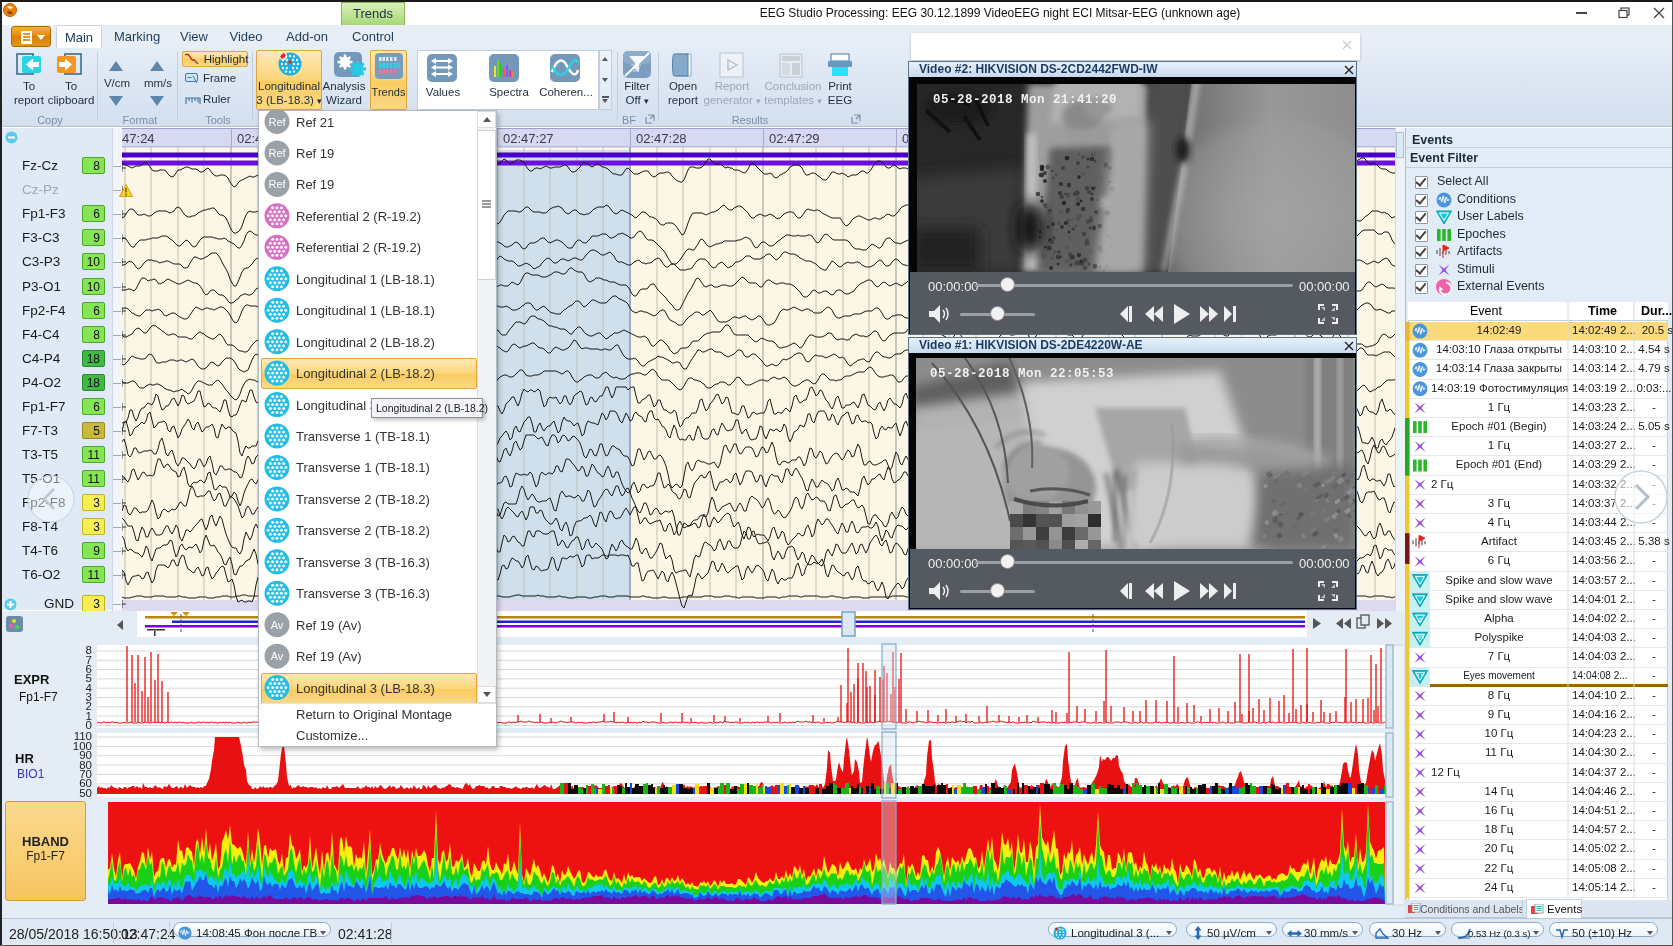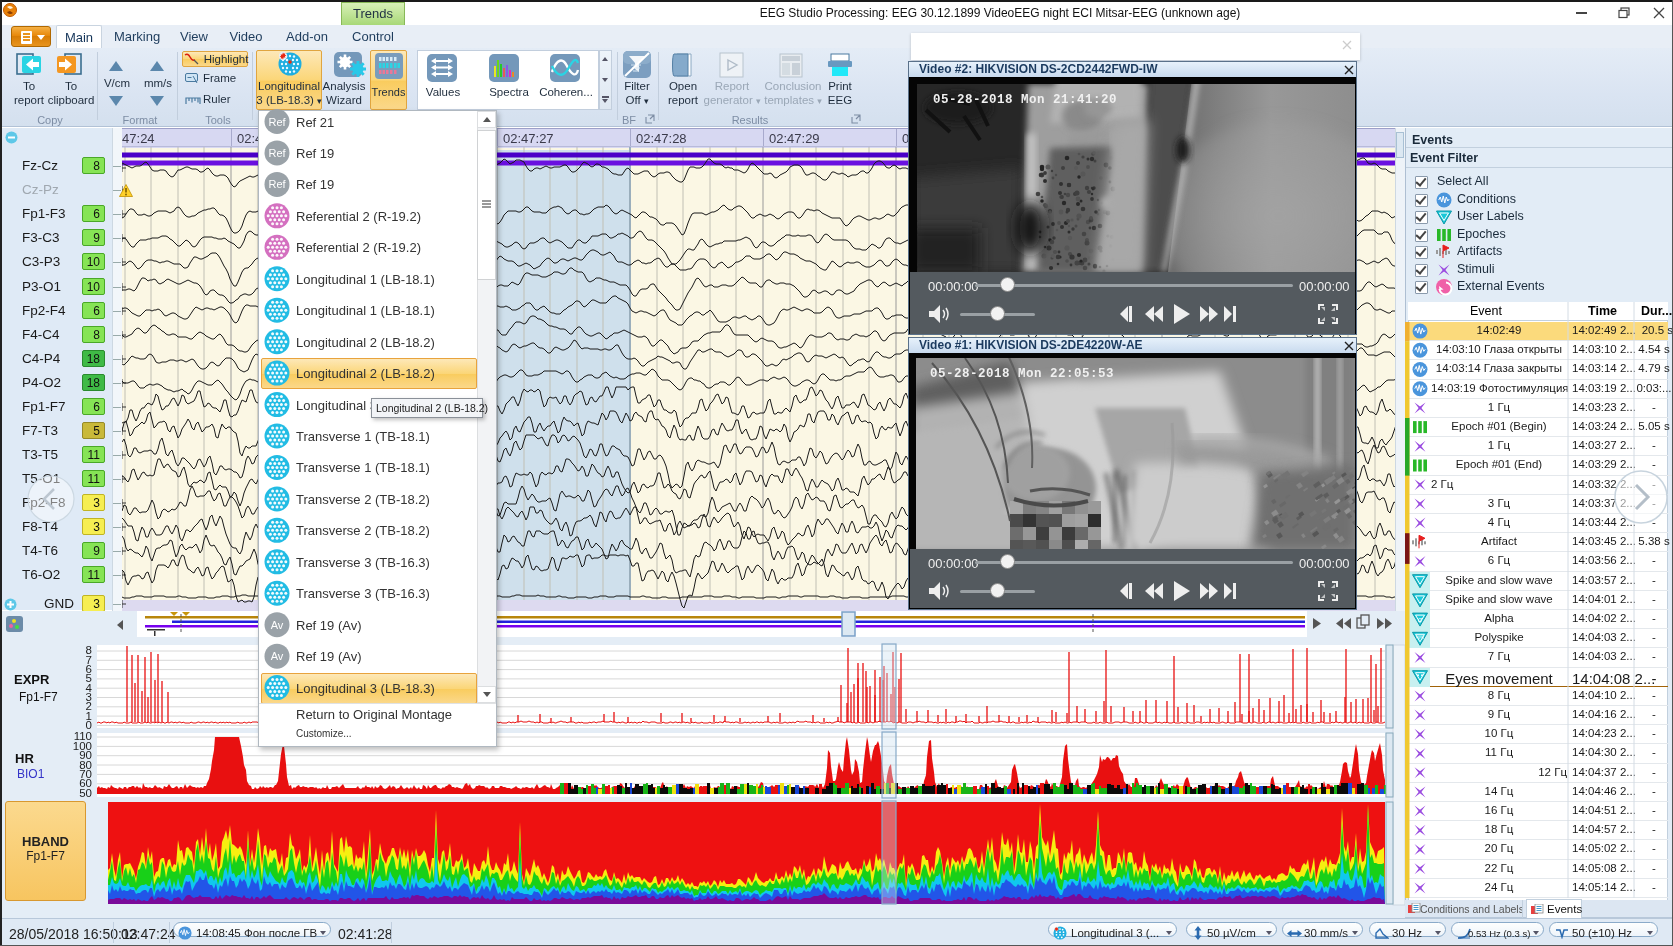--- a/index.html
+++ b/index.html
@@ -1094,21 +1094,21 @@
 <div class="abs" style="left:22px;top:2px;width:136px;text-align:center;white-space:nowrap">Polyspike</div>
 <div class="abs" style="left:163px;top:2px">14:04:03 2...</div>
 <div class="abs" style="left:226px;top:2px;width:38px;text-align:center">-</div>
   </div>
 <div class="abs" style="left:1409px;top:629.2px;width:21px;height:19.2px;background:#c8f0f0"></div>
 <div class="abs" style="left:1409px;top:648.4px;width:259px;height:19.2px;border-bottom:1px solid #e4e8ec;font-size:11.5px;color:#1a1a1a">
 <div class="abs" style="left:22px;top:2px;width:136px;text-align:center;white-space:nowrap">7 Гц</div>
 <div class="abs" style="left:163px;top:2px">14:04:03 2...</div>
 <div class="abs" style="left:226px;top:2px;width:38px;text-align:center">-</div>
   </div>
-<div class="abs" style="left:1409px;top:667.6px;width:259px;height:19.2px;border-bottom:1px solid #a16207;font-size:15px;color:#1a1a1a">
+<div class="abs" style="left:1409px;top:667.6px;width:259px;height:19.2px;border-bottom:3px solid #a16207;font-size:10px;color:#1a1a1a">
 <div class="abs" style="left:22px;top:2px;width:136px;text-align:center;white-space:nowrap">Eyes movement</div>
 <div class="abs" style="left:163px;top:2px">14:04:08 2...</div>
 <div class="abs" style="left:226px;top:2px;width:38px;text-align:center">-</div>
   </div>
 <div class="abs" style="left:1409px;top:667.6px;width:21px;height:19.2px;background:#c8f0f0"></div>
 <div class="abs" style="left:1409px;top:686.8px;width:259px;height:19.2px;border-bottom:1px solid #e4e8ec;font-size:11.5px;color:#1a1a1a">
 <div class="abs" style="left:22px;top:2px;width:136px;text-align:center;white-space:nowrap">8 Гц</div>
 <div class="abs" style="left:163px;top:2px">14:04:10 2...</div>
 <div class="abs" style="left:226px;top:2px;width:38px;text-align:center">-</div>
   </div>
@@ -1121,21 +1121,21 @@
 <div class="abs" style="left:22px;top:2px;width:136px;text-align:center;white-space:nowrap">10 Гц</div>
 <div class="abs" style="left:163px;top:2px">14:04:23 2...</div>
 <div class="abs" style="left:226px;top:2px;width:38px;text-align:center">-</div>
   </div>
 <div class="abs" style="left:1409px;top:744.4px;width:259px;height:19.2px;border-bottom:1px solid #e4e8ec;font-size:11.5px;color:#1a1a1a">
 <div class="abs" style="left:22px;top:2px;width:136px;text-align:center;white-space:nowrap">11 Гц</div>
 <div class="abs" style="left:163px;top:2px">14:04:30 2...</div>
 <div class="abs" style="left:226px;top:2px;width:38px;text-align:center">-</div>
   </div>
 <div class="abs" style="left:1409px;top:763.6px;width:259px;height:19.2px;border-bottom:1px solid #e4e8ec;font-size:11.5px;color:#1a1a1a">
-<div class="abs" style="left:22px;top:2px;width:136px;text-align:right;white-space:nowrap">12 Гц</div>
+<div class="abs" style="left:22px;top:2px;width:136px;text-align:left;white-space:nowrap">12 Гц</div>
 <div class="abs" style="left:163px;top:2px">14:04:37 2...</div>
 <div class="abs" style="left:226px;top:2px;width:38px;text-align:center">-</div>
   </div>
 <div class="abs" style="left:1409px;top:782.8px;width:259px;height:19.2px;border-bottom:1px solid #e4e8ec;font-size:11.5px;color:#1a1a1a">
 <div class="abs" style="left:22px;top:2px;width:136px;text-align:center;white-space:nowrap">14 Гц</div>
 <div class="abs" style="left:163px;top:2px">14:04:46 2...</div>
 <div class="abs" style="left:226px;top:2px;width:38px;text-align:center">-</div>
   </div>
 <div class="abs" style="left:1409px;top:802.0px;width:259px;height:19.2px;border-bottom:1px solid #e4e8ec;font-size:11.5px;color:#1a1a1a">
 <div class="abs" style="left:22px;top:2px;width:136px;text-align:center;white-space:nowrap">16 Гц</div>
@@ -2187,13 +2187,13 @@
   </svg>
 <div class="abs" style="left:477px;top:111px;width:19px;height:592px;background:#f2f3f5;border-left:1px solid #dcdee0"></div>
 <div class="abs" style="left:477px;top:111px;width:19px;height:17px;background:#fff;border:1px solid #dcdee0"></div>
 <div class="abs" style="left:483px;top:117px;width:0;height:0;border-left:4px solid transparent;border-right:4px solid transparent;border-bottom:5px solid #555"></div>
 <div class="abs" style="left:477px;top:686px;width:19px;height:17px;background:#fff;border:1px solid #dcdee0"></div>
 <div class="abs" style="left:483px;top:692px;width:0;height:0;border-left:4px solid transparent;border-right:4px solid transparent;border-top:5px solid #555"></div>
 <div class="abs" style="left:477px;top:130px;width:19px;height:150px;background:#fff;border:1px solid #d0d2d4"></div>
 <div class="abs" style="left:482px;top:200px;width:9px;height:1.5px;background:#999;box-shadow:0 3px #999,0 6px #999"></div>
 <div class="abs" style="left:259px;top:703px;width:237px;height:1px;background:#e0e2e4"></div>
 <div class="abs" style="left:296px;top:707px;font-size:13px;color:#333">Return to Original Montage</div>
-<div class="abs" style="left:296px;top:728px;font-size:10px;color:#333">Customize...</div>
+<div class="abs" style="left:296px;top:728px;font-size:13px;color:#333">Customize...</div>
 <div class="abs" style="left:371px;top:398px;width:112px;height:20px;background:#f2f4f7;border:1px solid #8a9098;box-shadow:2px 2px 4px rgba(0,0,0,.25);font-size:10.5px;color:#222;line-height:19px;text-align:center;white-space:nowrap;padding:0 4px">Longitudinal 2 (LB-18.2)</div>
 </body></html>

